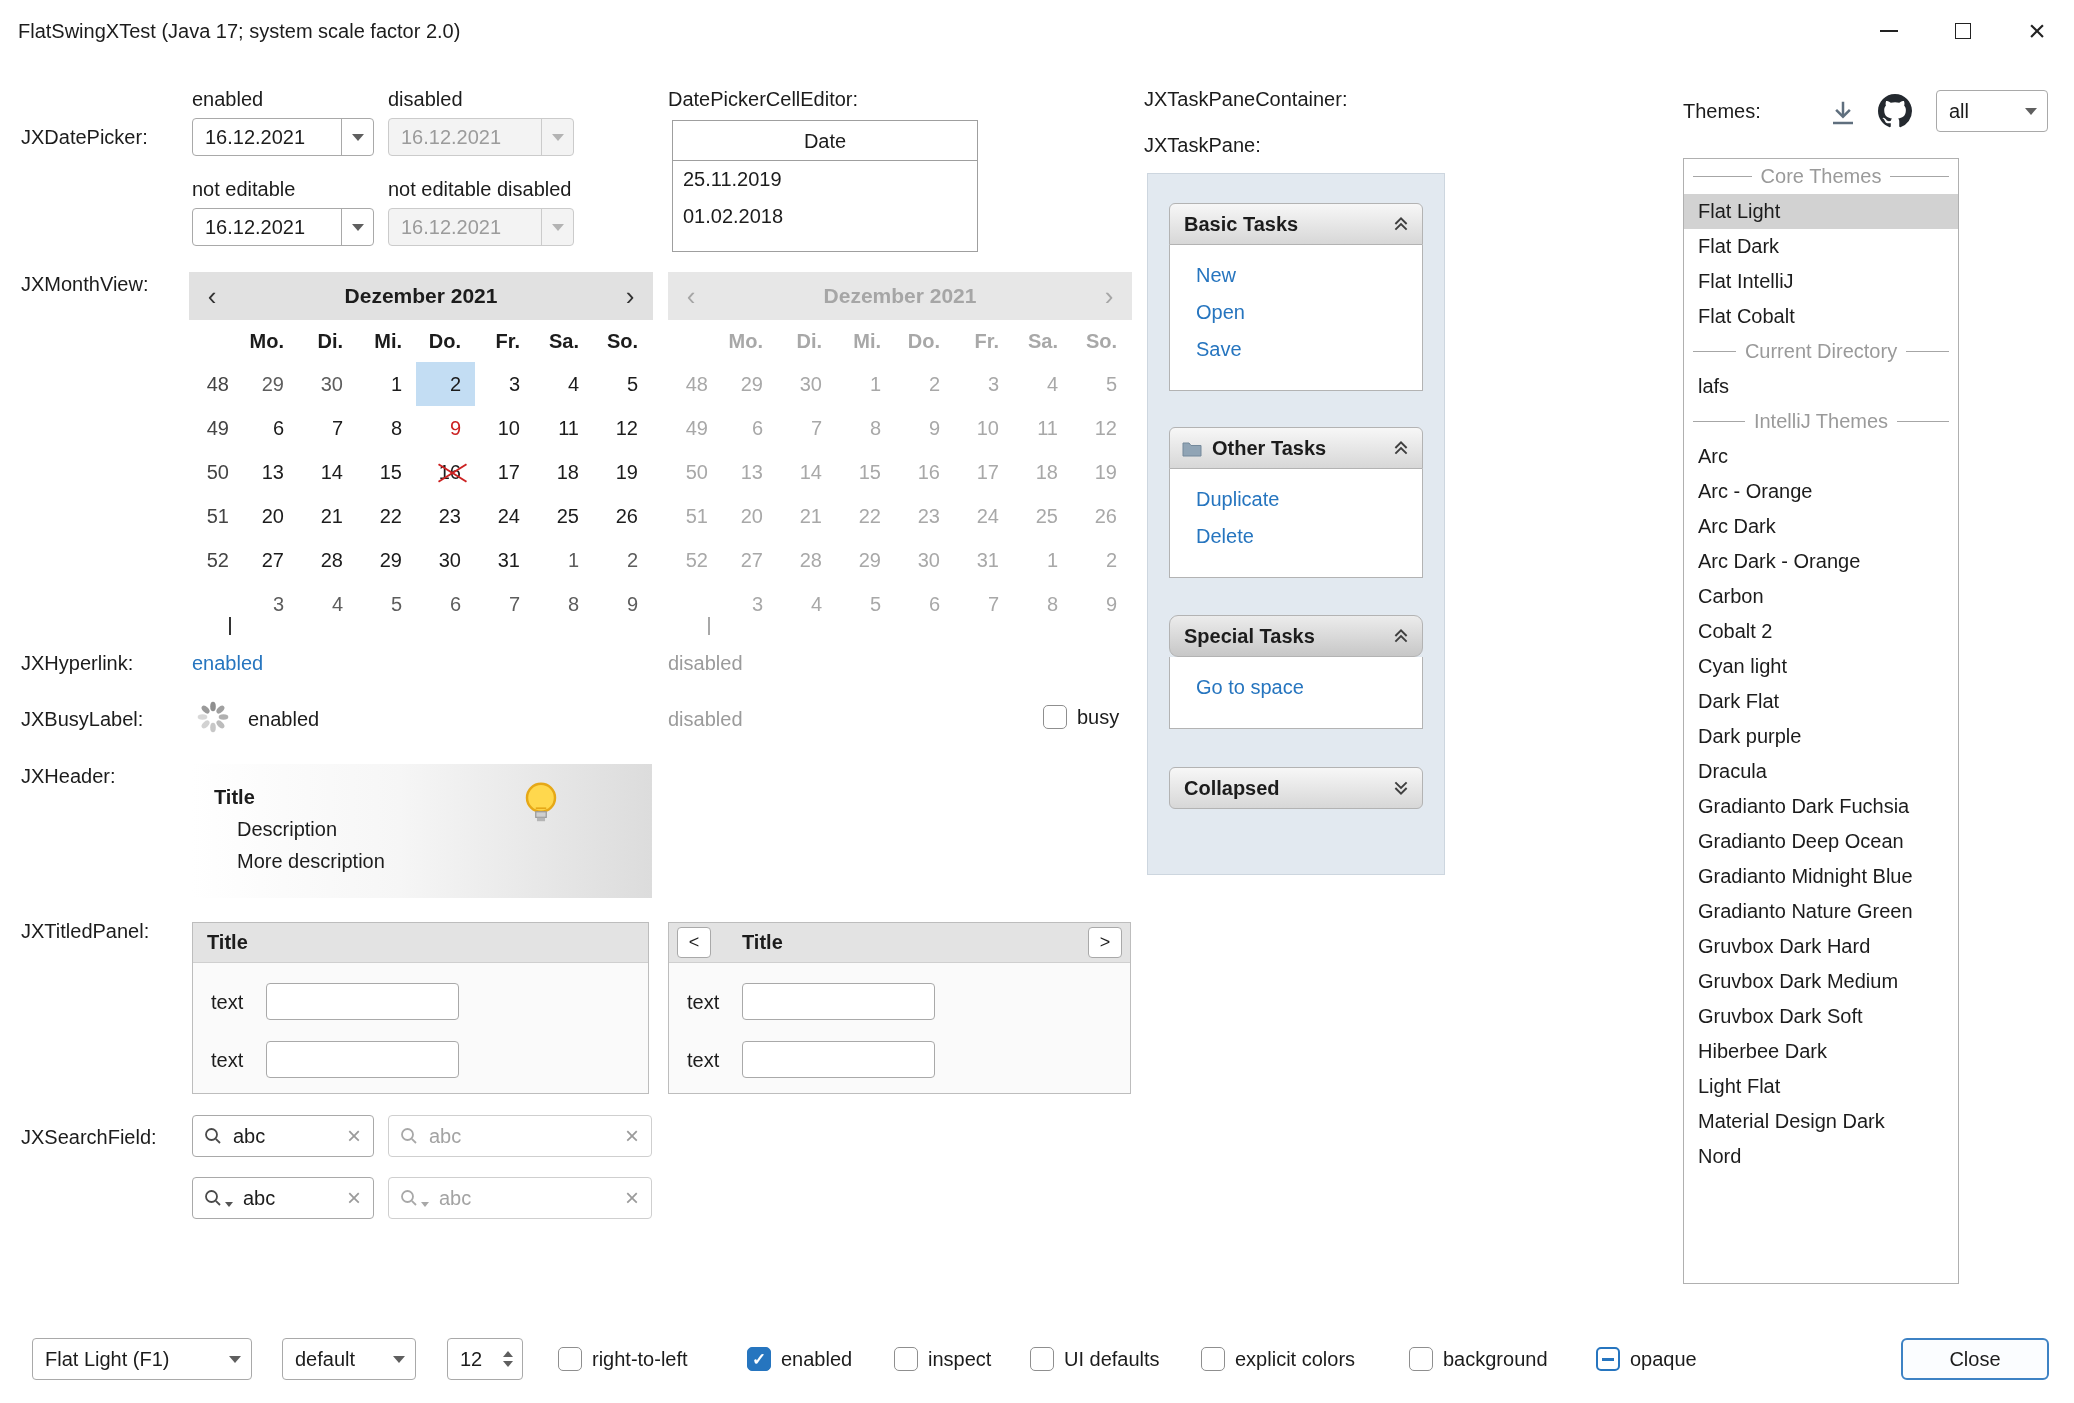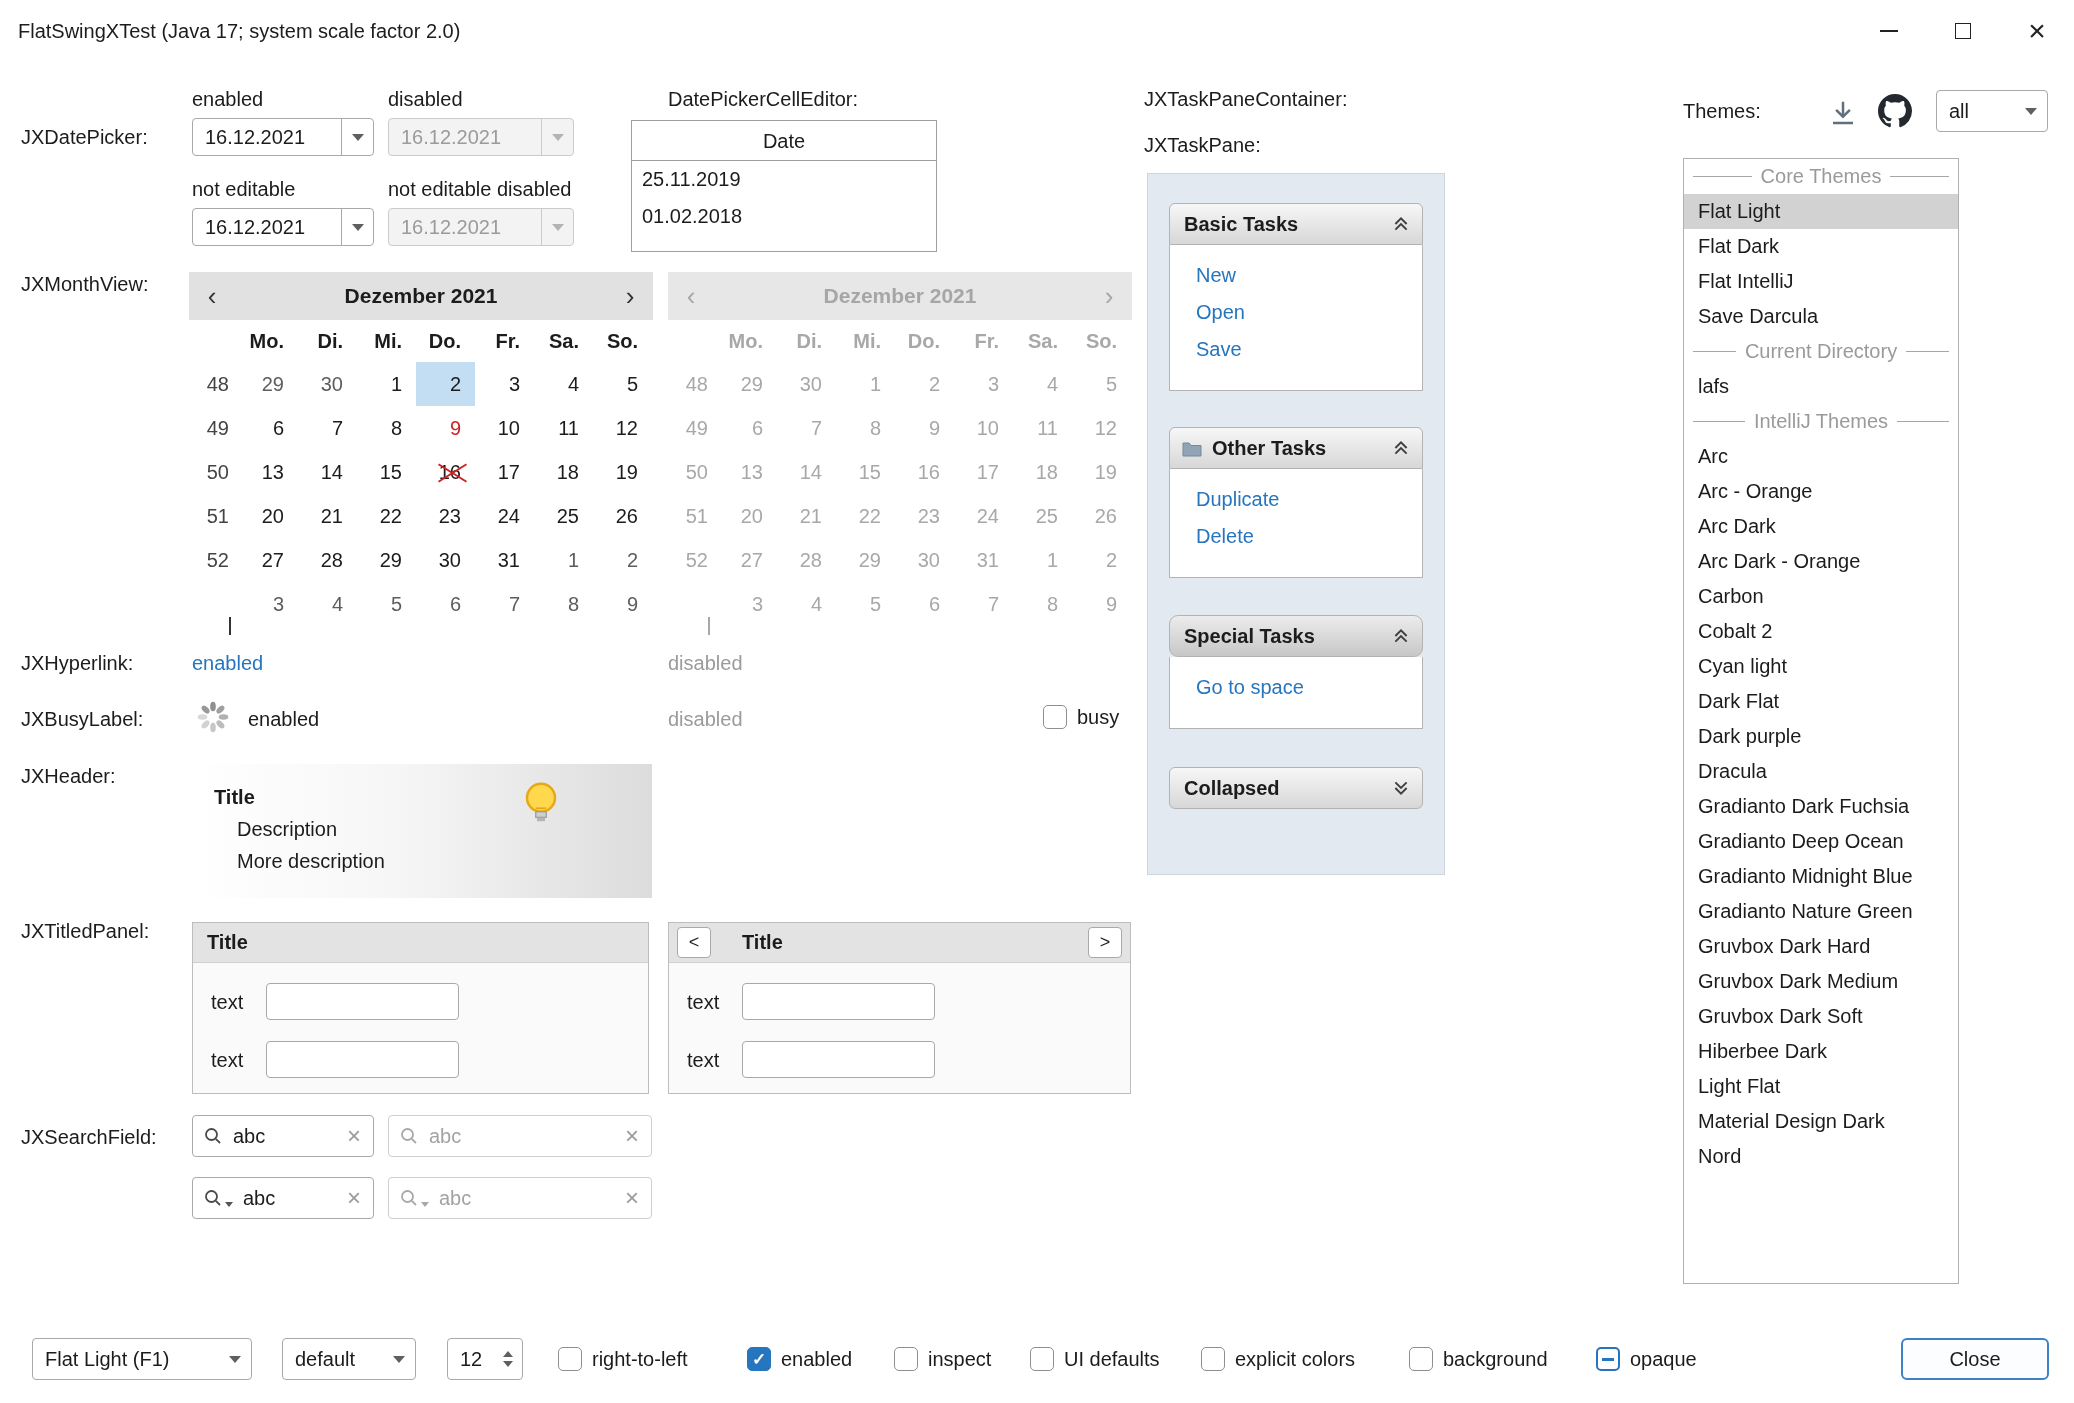--- a/index.html
+++ b/index.html
@@ -26,21 +26,21 @@
   .dp{position:absolute;height:38px;background:#fff;border:1px solid #a9a9a9;border-radius:4px;display:flex;align-items:center;}
   .dp-text{flex:1;padding-left:12px;}
   .dp-btn{width:32px;height:100%;border-left:1px solid #a9a9a9;display:flex;align-items:center;justify-content:center;}
   .tri-down{width:0;height:0;border-left:6px solid transparent;border-right:6px solid transparent;border-top:7px solid #5f5f5f;display:inline-block;}
   .dp.disabled{background:#f3f3f3;border-color:#cbcbcb;}
   .dp.disabled .dp-text{color:#9b9b9b;}
   .dp.disabled .dp-btn{border-color:#cbcbcb;}
   .dp.disabled .tri-down{border-top-color:#b3b3b3;}
 
   
-  #celledit{position:absolute;left:631px;top:120px;width:306px;height:132px;background:#fff;border:1px solid #9f9f9f;}
+  #celledit{position:absolute;left:672px;top:120px;width:306px;height:132px;background:#fff;border:1px solid #9f9f9f;}
   .ce-header{height:40px;line-height:40px;text-align:center;border-bottom:1px solid #9f9f9f;}
   .ce-row{height:37px;line-height:37px;padding-left:10px;}
 
   
   .cal{position:absolute;top:272px;width:464px;height:364px;background:#fff;}
   #cal1{left:189px;} #cal2{left:668px;}
   .cal-header{height:48px;background:#e1e1e1;display:flex;align-items:center;}
   .cal-title{flex:1;text-align:center;font-weight:bold;font-size:21px;}
   .cal-chev{width:46px;text-align:center;font-size:26px;color:#333;line-height:48px;}
   .cal-days,.cal-week{display:flex;align-items:center;}
@@ -554,21 +554,21 @@
     <span class="combo-text">all</span>
     <span class="tri-down"></span>
   </div>
   <div id="theme-list">
       <div class="tl-sep">
         <span>Core Themes</span>
       </div>
       <div class="tl-item selected">Flat Light</div>
       <div class="tl-item">Flat Dark</div>
       <div class="tl-item">Flat IntelliJ</div>
-      <div class="tl-item">Save Darcula</div>
+      <div class="tl-item">Flat Cobalt</div>
       <div class="tl-sep">
         <span>Current Directory</span>
       </div>
       <div class="tl-item">lafs</div>
       <div class="tl-sep">
         <span>IntelliJ Themes</span>
       </div>
       <div class="tl-item">Arc</div>
       <div class="tl-item">Arc - Orange</div>
       <div class="tl-item">Arc Dark</div>

